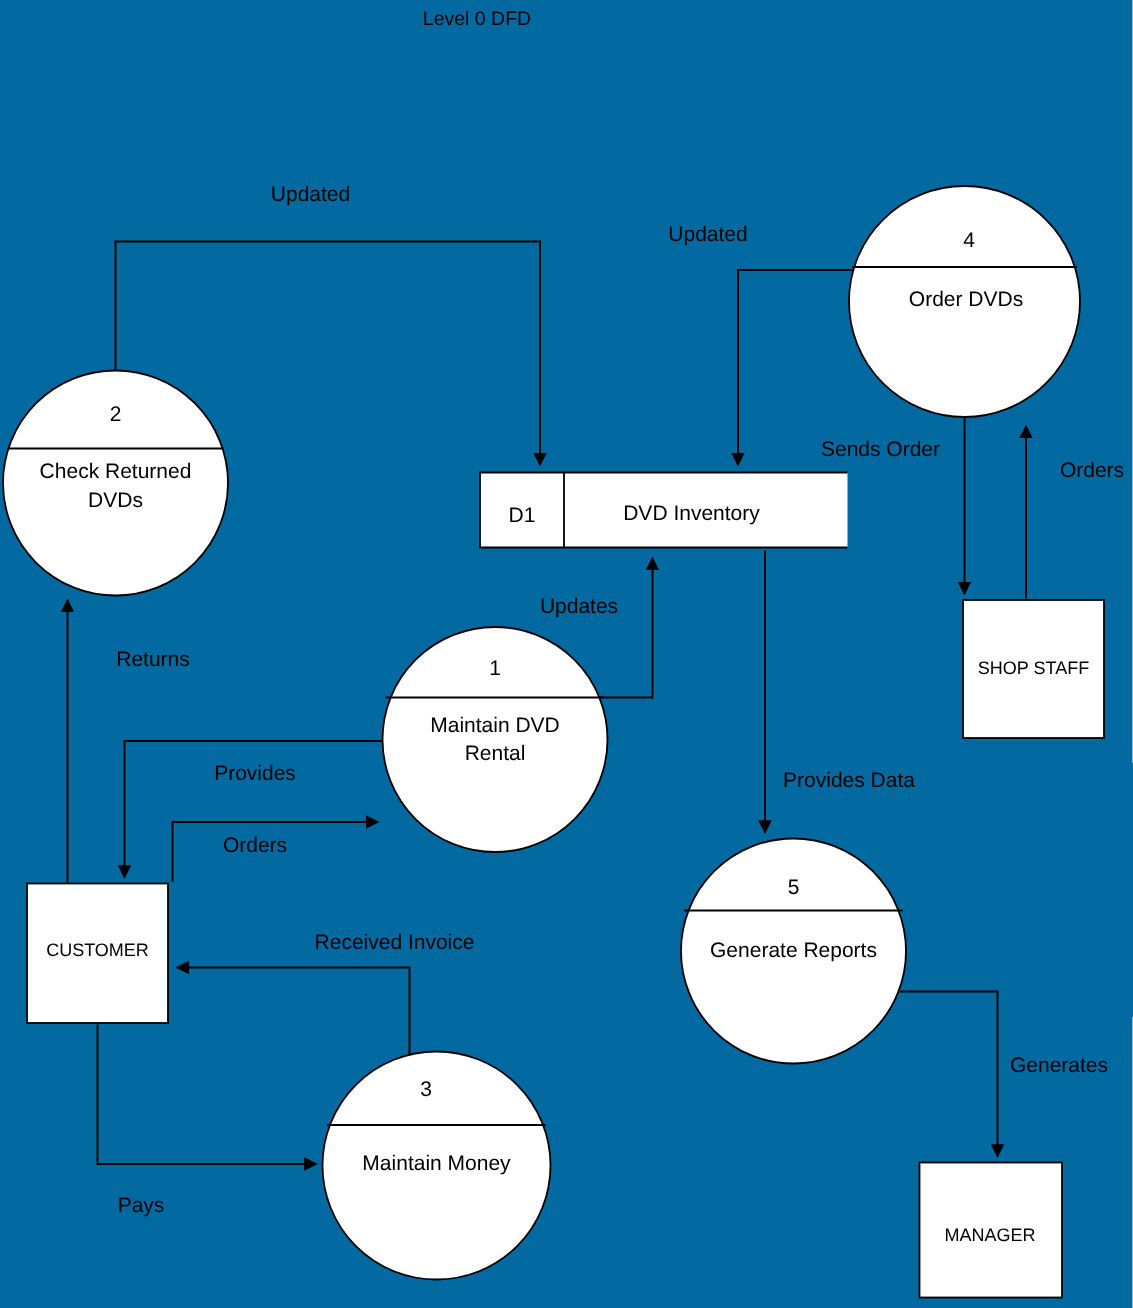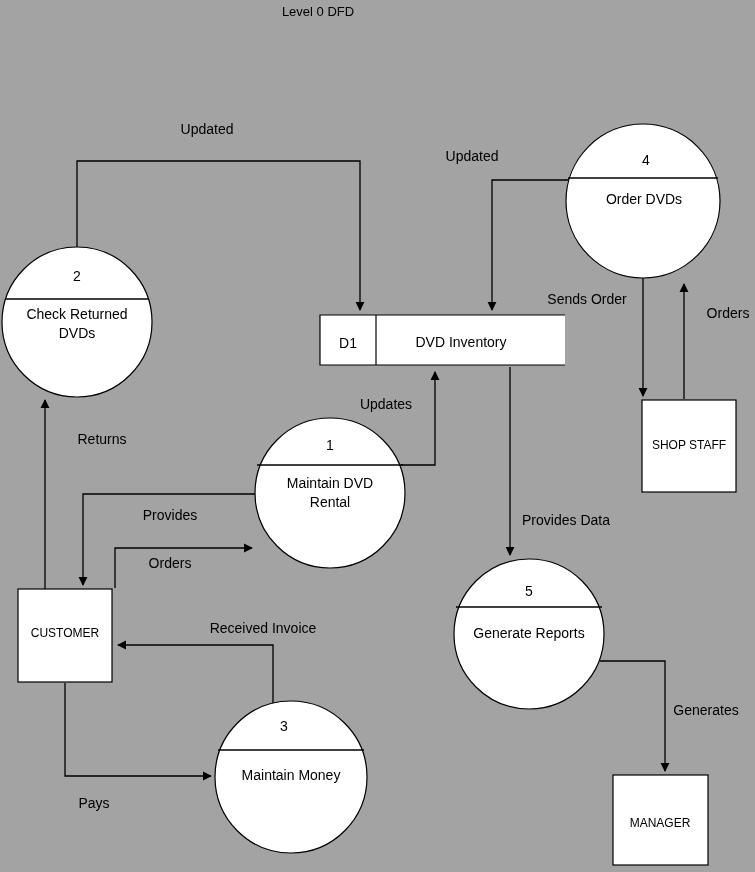--- a/index.html
+++ b/index.html
@@ -4,21 +4,21 @@
 <style>
   html, body {
     margin: 0;
     padding: 0;
     background: #ffffff;
   }
   #canvas {
     position: relative;
     width: 755px;
     height: 872px;
-    background: #a3a3a3;
+    background: #0369a1;
     font-family: "Liberation Sans", sans-serif;
     overflow: hidden;
   }
   svg#dfd {
     position: absolute;
     left: 0;
     top: 0;
     width: 755px;
     height: 872px;
   }

